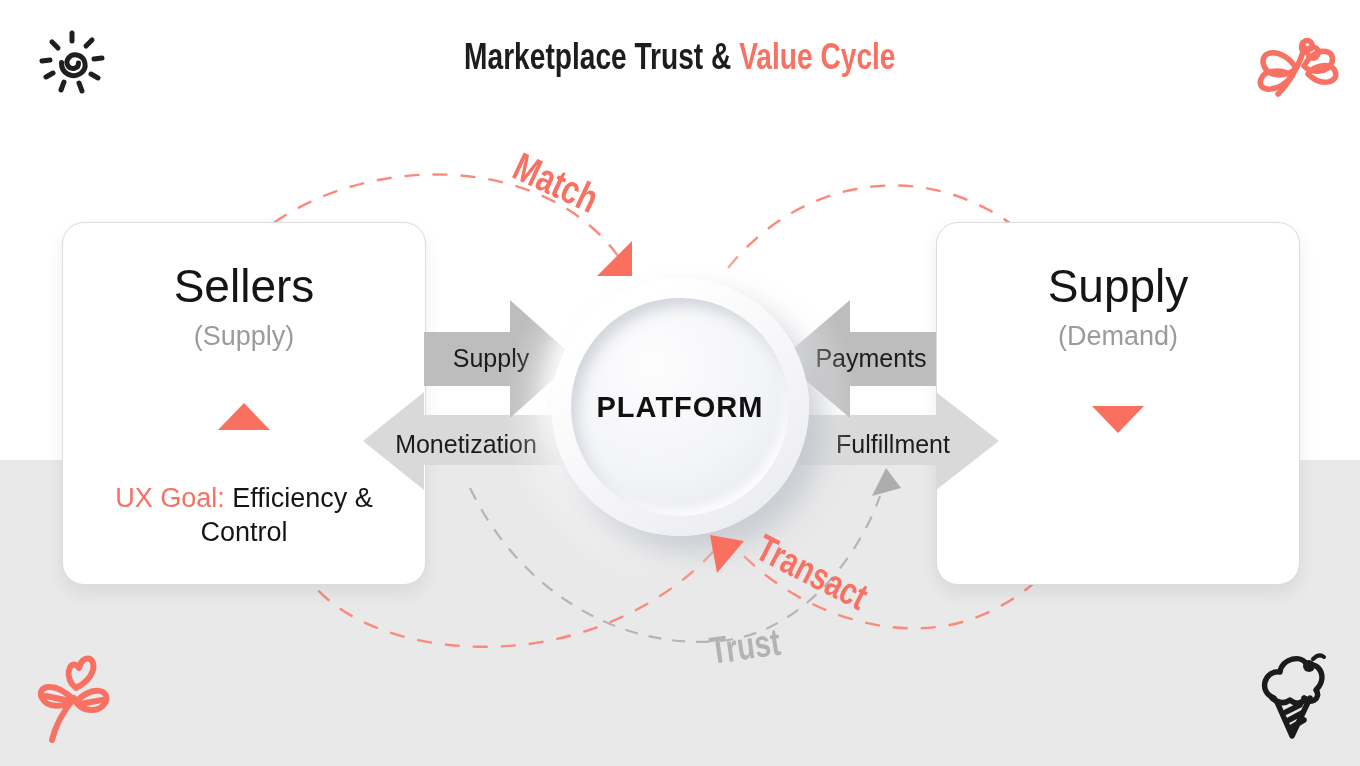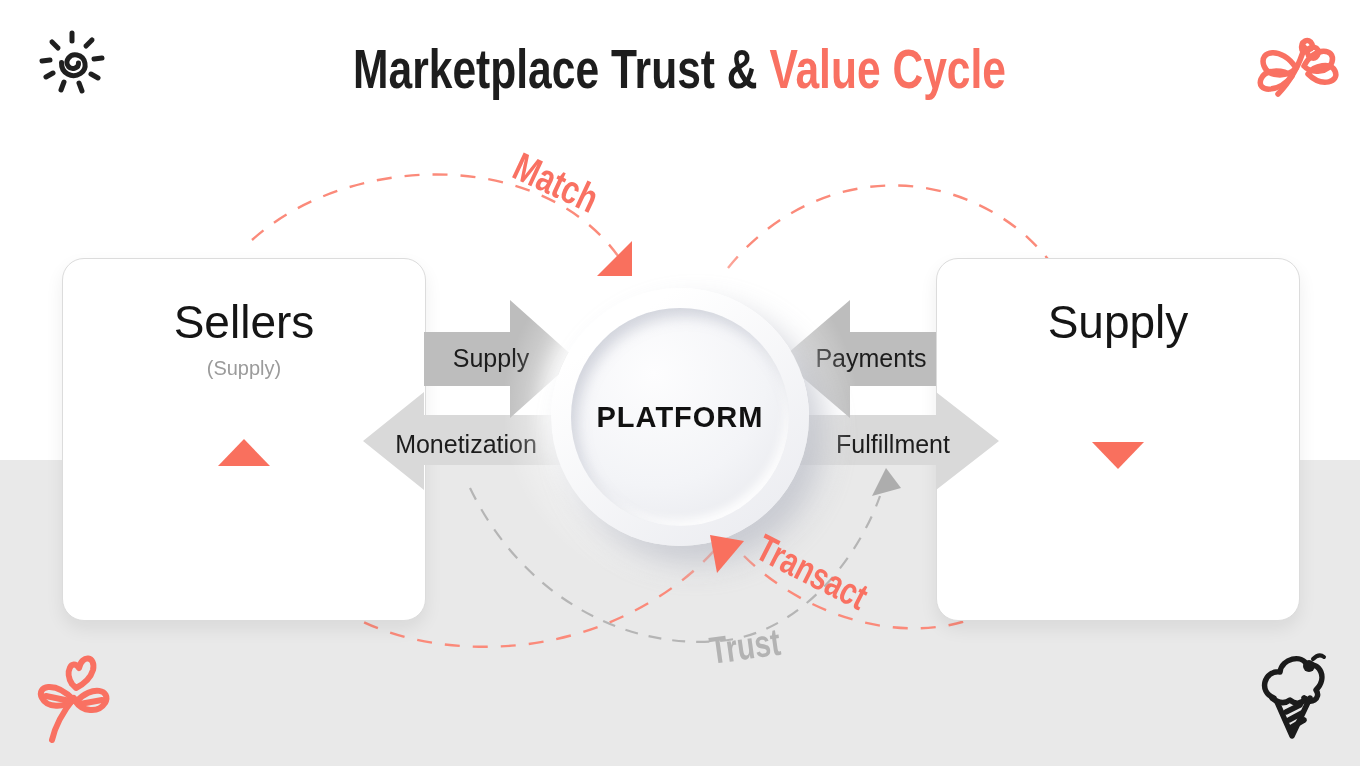--- a/index.html
+++ b/index.html
@@ -3,51 +3,51 @@
 <meta charset="utf-8">
 <style>
   html,body{margin:0;padding:0;}
   body{font-family:"Liberation Sans",sans-serif;}
   .stage{position:relative;width:1360px;height:766px;overflow:hidden;background:#ffffff;}
   .bg-lower{position:absolute;left:0;top:460px;width:1360px;height:306px;background:#e9e9e9;z-index:0;}
 
   
   .arcs-svg{position:absolute;left:0;top:0;z-index:1;}
   .card{position:absolute;top:222px;width:362px;height:361px;background:#ffffff;border:1px solid #dcdcdc;
-        border-radius:22px;box-shadow:0 8px 18px rgba(0,0,0,0.07);z-index:2;margin-top:36px;}
+        border-radius:22px;box-shadow:0 8px 18px rgba(0,0,0,0.07);z-index:2;}
   .card-sellers{left:62px;}
   .card-buyers{left:936px;}
   .arrows-svg{position:absolute;left:0;top:0;z-index:3;}
   .arrow-label{position:absolute;transform:translate(-50%,-50%);font-size:25px;color:#1c1c1c;z-index:4;white-space:nowrap;}
   .glow{position:absolute;left:505px;top:235px;width:350px;height:350px;z-index:4;
         background:radial-gradient(circle,rgba(255,255,255,0.98) 30%,rgba(255,255,255,0) 72%);}
-  .circle-outer{position:absolute;left:551px;top:288px;width:258px;height:258px;border-radius:50%;z-index:5;
+  .circle-outer{position:absolute;left:551px;top:278px;width:258px;height:258px;border-radius:50%;z-index:5;
         background:linear-gradient(145deg,#ffffff 20%,#e9eaef 100%);
         box-shadow:16px 18px 30px rgba(150,155,170,0.45),-8px -8px 20px rgba(255,255,255,0.9);}
   .circle-inner{position:absolute;left:20px;top:20px;width:218px;height:218px;border-radius:50%;
         background:radial-gradient(circle at 38% 30%,#fdfdfe 0%,#f3f4f7 55%,#e4e5ea 100%);
         box-shadow:inset 6px 8px 14px rgba(140,145,165,0.35),inset -4px -6px 10px #ffffff;}
   .platform-label{position:absolute;left:50%;top:50%;transform:translate(-50%,-50%);
         font-size:29px;font-weight:bold;letter-spacing:1px;color:#111;white-space:nowrap;}
 
   .deco-svg{position:absolute;z-index:6;}
   .cycle-word{position:absolute;z-index:6;color:#f97162;white-space:nowrap;font-weight:bold;}
   .cycle-word .cond{display:inline-block;transform:scaleX(0.76);}
   .word-match{left:513px;top:138px;font-size:40px;transform:rotate(25deg);transform-origin:left top;}
   .word-transact{left:752px;top:518px;font-size:38px;transform:rotate(27deg);transform-origin:left top;}
   .word-trust{left:696px;top:632px;font-size:38px;color:#b3b3b3;transform:rotate(-8deg);transform-origin:left top;}
 
   .title{position:absolute;left:0;top:36px;width:1360px;text-align:center;z-index:7;
-         font-size:56px;font-weight:bold;color:#1d1d1d;letter-spacing:0px;}
+         font-size:37px;font-weight:bold;color:#1d1d1d;letter-spacing:0px;}
   .title .cond{display:inline-block;transform:scaleX(0.76);transform-origin:center;white-space:nowrap;}
   .title .accent{color:#f97162;}
 
   
   .card-title{position:absolute;left:0;top:36px;width:100%;text-align:center;font-size:46px;color:#151515;}
-  .card-subtitle{position:absolute;left:0;top:98px;width:100%;text-align:center;font-size:20px;color:#9b9b9b;}
+  .card-subtitle{position:absolute;left:0;top:98px;width:100%;text-align:center;font-size:27px;color:#9b9b9b;}
   .tri{position:absolute;width:0;height:0;left:50%;}
   .tri-up{top:180px;transform:translateX(-50%);
           border-left:26px solid transparent;border-right:26px solid transparent;border-bottom:27px solid #f9705e;}
   .tri-down{top:183px;transform:translateX(-50%);
           border-left:26px solid transparent;border-right:26px solid transparent;border-top:27px solid #f9705e;}
   .ux-goal{position:absolute;left:50%;top:258px;transform:translateX(-50%);width:300px;text-align:center;
            font-size:27px;line-height:34px;color:#151515;}
   .ux-goal .ux-label{color:#f97162;}
 </style>
 </head>
@@ -61,24 +61,29 @@
     <path d="M 252,240 C 350,152 540,148 618,256" fill="none" stroke="#fb8a7a" stroke-width="2.4" stroke-dasharray="15 13"></path>
     <path d="M 728,268 C 805,172 935,158 1025,235 C 1050,258 1065,280 1072,300" fill="none" stroke="#fb8a7a" stroke-width="2.4" stroke-dasharray="15 13"></path>
     <path d="M 302,568 C 330,622 420,655 520,645 C 622,634 690,580 718,546" fill="none" stroke="#fb8a7a" stroke-width="2.4" stroke-dasharray="15 13"></path>
     <path d="M 744,556 C 790,602 870,640 950,625 C 1000,615 1045,580 1070,545" fill="none" stroke="#fb8a7a" stroke-width="2.4" stroke-dasharray="15 13"></path>
   </svg>
 
   <div class="card card-sellers">
     <div class="card-title">Sellers</div>
     <div class="card-subtitle">(Supply)</div>
     <div class="tri tri-up"></div>
+    <div class="ux-goal">
+      <span class="ux-label">UX Goal:</span>
+      <span>Efficiency &amp; Control</span>
+    </div>
   </div>
 
   <div class="card card-buyers">
     <div class="card-title">Supply</div>
+    <div class="card-subtitle">(Demand)</div>
     <div class="tri tri-down"></div>
   </div>
 
   <svg class="arrows-svg" width="1360" height="766" viewBox="0 0 1360 766">
     <polygon points="363,441 424,392 424,415 936,415 936,392 999,441 936,490 936,465 424,465 424,490" fill="#d9d9d9"></polygon>
     <polygon points="424,332 510,332 510,300 576,359 510,418 510,386 424,386" fill="#bdbdbd"></polygon>
     <polygon points="936,332 850,332 850,300 781,359 850,418 850,386 936,386" fill="#bdbdbd"></polygon>
     <path d="M 470,488 C 520,592 620,650 720,641 C 800,634 858,558 880,496" fill="none" stroke="#b5b5b5" stroke-width="2.2" stroke-dasharray="13 11"></path>
     <polygon points="872,496 886,468 901,488" fill="#adadad"></polygon>
   </svg>

